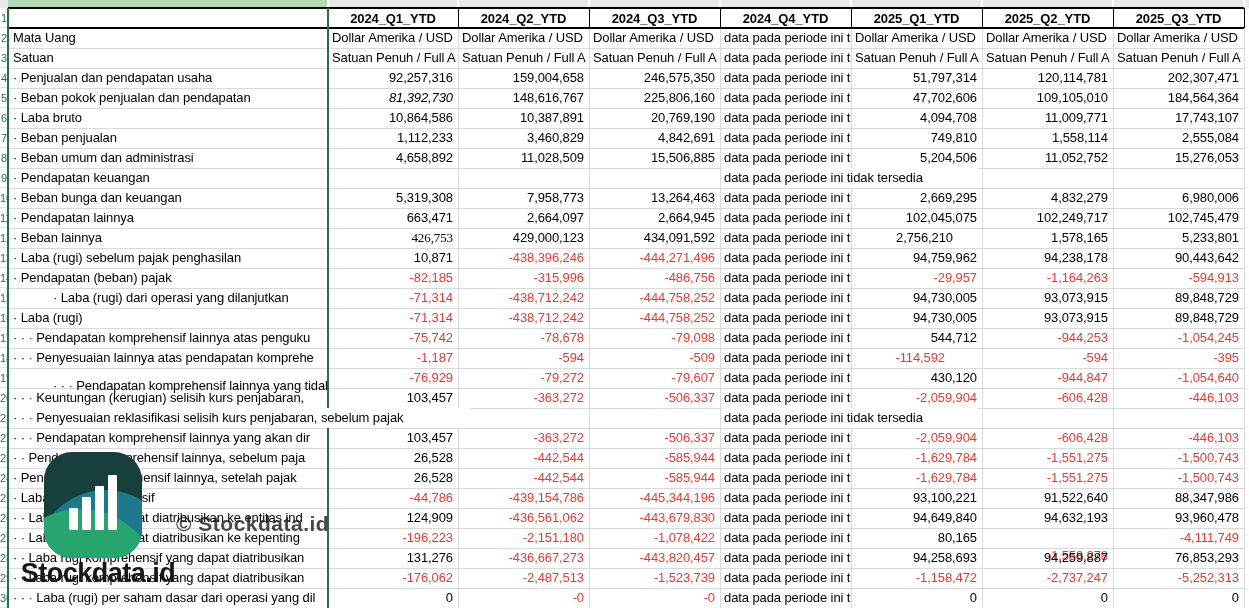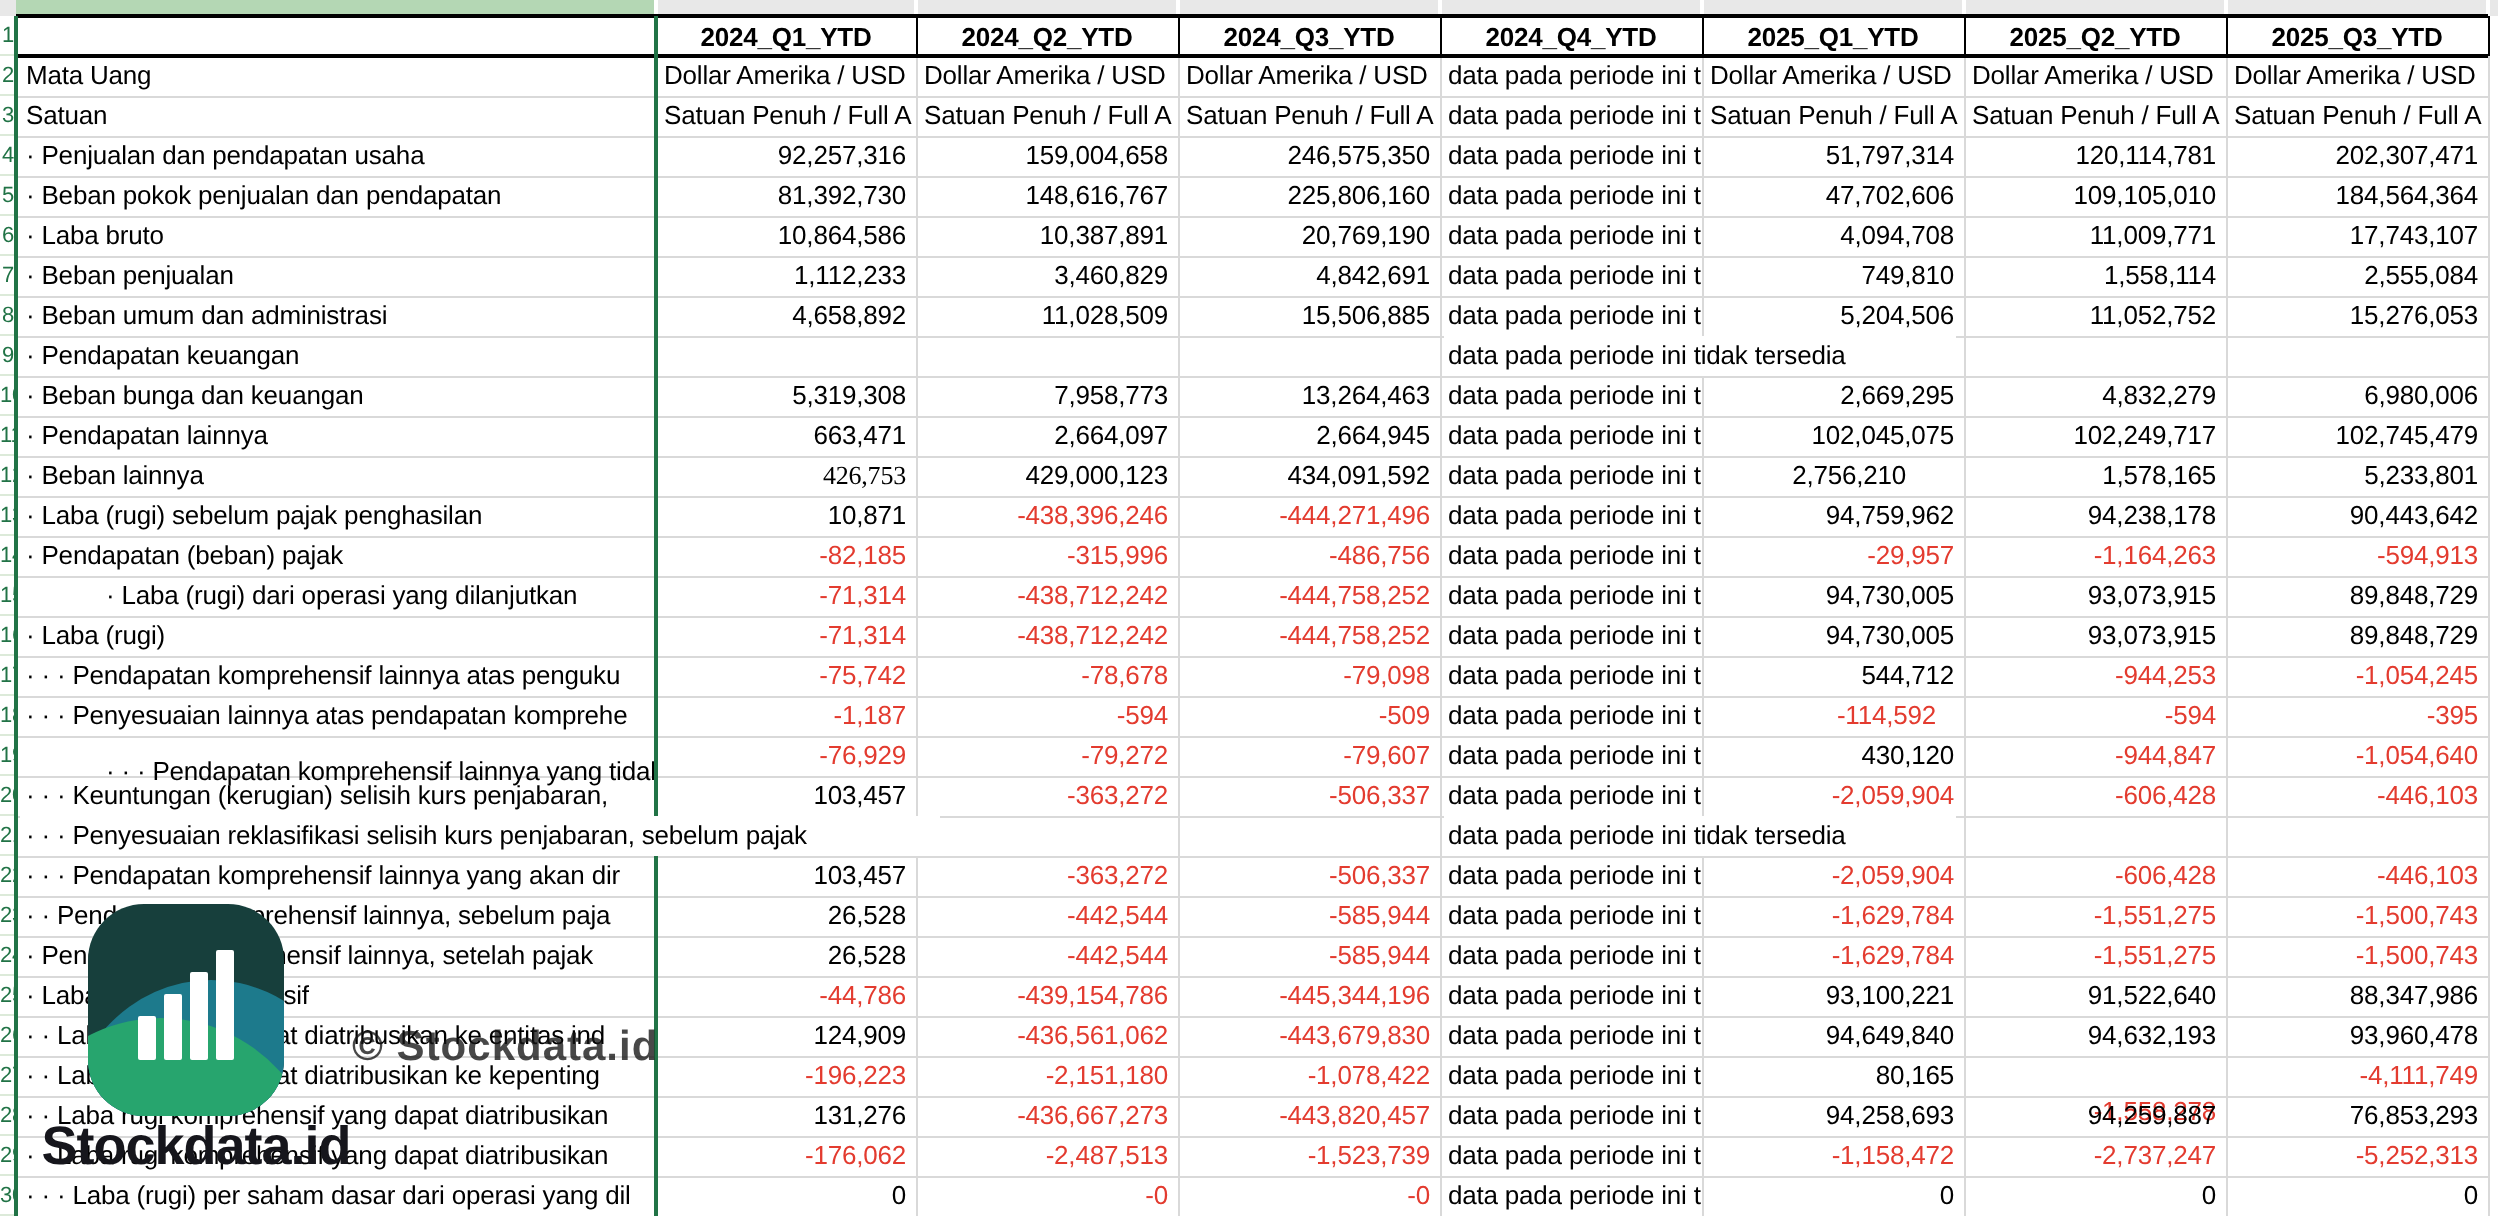--- a/index.html
+++ b/index.html
@@ -149,21 +149,21 @@
       <div class="c meta" style="left: 1115px; top: 48px; width: 129px; height: 20px;">Satuan Penuh / Full A</div>
       <div class="c lbl" style="left: 10px; top: 68px; width: 318px; height: 20px;">· Penjualan dan pendapatan usaha</div>
       <div class="c num" style="left: 329px; top: 68px; width: 128px; height: 20px;">92,257,316</div>
       <div class="c num" style="left: 459px; top: 68px; width: 129px; height: 20px;">159,004,658</div>
       <div class="c num" style="left: 590px; top: 68px; width: 129px; height: 20px;">246,575,350</div>
       <div class="c meta" style="left: 722px; top: 68px; width: 129px; height: 20px;">data pada periode ini tidak tersedia</div>
       <div class="c num" style="left: 852px; top: 68px; width: 129px; height: 20px;">51,797,314</div>
       <div class="c num" style="left: 983px; top: 68px; width: 129px; height: 20px;">120,114,781</div>
       <div class="c num" style="left: 1114px; top: 68px; width: 129px; height: 20px;">202,307,471</div>
       <div class="c lbl" style="left: 10px; top: 88px; width: 318px; height: 20px;">· Beban pokok penjualan dan pendapatan</div>
-      <div class="c num" style="left: 329px; top: 88px; width: 128px; height: 20px;">81,392,730</div>
+      <div class="c num" style="left: 329px; top: 88px; width: 128px; height: 20px; font-style: italic;">81,392,730</div>
       <div class="c num" style="left: 459px; top: 88px; width: 129px; height: 20px;">148,616,767</div>
       <div class="c num" style="left: 590px; top: 88px; width: 129px; height: 20px;">225,806,160</div>
       <div class="c meta" style="left: 722px; top: 88px; width: 129px; height: 20px;">data pada periode ini tidak tersedia</div>
       <div class="c num" style="left: 852px; top: 88px; width: 129px; height: 20px;">47,702,606</div>
       <div class="c num" style="left: 983px; top: 88px; width: 129px; height: 20px;">109,105,010</div>
       <div class="c num" style="left: 1114px; top: 88px; width: 129px; height: 20px;">184,564,364</div>
       <div class="c lbl" style="left: 10px; top: 108px; width: 318px; height: 20px;">· Laba bruto</div>
       <div class="c num" style="left: 329px; top: 108px; width: 128px; height: 20px;">10,864,586</div>
       <div class="c num" style="left: 459px; top: 108px; width: 129px; height: 20px;">10,387,891</div>
       <div class="c num" style="left: 590px; top: 108px; width: 129px; height: 20px;">20,769,190</div>
@@ -257,21 +257,21 @@
       <div class="c num neg" style="left: 590px; top: 328px; width: 129px; height: 20px;">-79,098</div>
       <div class="c meta" style="left: 722px; top: 328px; width: 129px; height: 20px;">data pada periode ini tidak tersedia</div>
       <div class="c num" style="left: 852px; top: 328px; width: 129px; height: 20px;">544,712</div>
       <div class="c num neg" style="left: 983px; top: 328px; width: 129px; height: 20px;">-944,253</div>
       <div class="c num neg" style="left: 1114px; top: 328px; width: 129px; height: 20px;">-1,054,245</div>
       <div class="c lbl" style="left: 10px; top: 348px; width: 318px; height: 20px;">· · · Penyesuaian lainnya atas pendapatan komprehe</div>
       <div class="c num neg" style="left: 329px; top: 348px; width: 128px; height: 20px;">-1,187</div>
       <div class="c num neg" style="left: 459px; top: 348px; width: 129px; height: 20px;">-594</div>
       <div class="c num neg" style="left: 590px; top: 348px; width: 129px; height: 20px;">-509</div>
       <div class="c meta" style="left: 722px; top: 348px; width: 129px; height: 20px;">data pada periode ini tidak tersedia</div>
-      <div class="c num neg" style="left: 843px; top: 348px; width: 129px; height: 20px; text-align: right;">-114,592</div>
+      <div class="c num neg" style="left: 820px; top: 348px; width: 129px; height: 20px; text-align: right;">-114,592</div>
       <div class="c num neg" style="left: 983px; top: 348px; width: 129px; height: 20px;">-594</div>
       <div class="c num neg" style="left: 1114px; top: 348px; width: 129px; height: 20px;">-395</div>
       <div class="c lbl" style="left: 10px; top: 376px; width: 318px; height: 20px; padding-left: 43px;">· · · Pendapatan komprehensif lainnya yang tidak ak</div>
       <div class="c num neg" style="left: 329px; top: 368px; width: 128px; height: 20px;">-76,929</div>
       <div class="c num neg" style="left: 459px; top: 368px; width: 129px; height: 20px;">-79,272</div>
       <div class="c num neg" style="left: 590px; top: 368px; width: 129px; height: 20px;">-79,607</div>
       <div class="c meta" style="left: 722px; top: 368px; width: 129px; height: 20px;">data pada periode ini tidak tersedia</div>
       <div class="c num" style="left: 852px; top: 368px; width: 129px; height: 20px;">430,120</div>
       <div class="c num neg" style="left: 983px; top: 368px; width: 129px; height: 20px;">-944,847</div>
       <div class="c num neg" style="left: 1114px; top: 368px; width: 129px; height: 20px;">-1,054,640</div>

